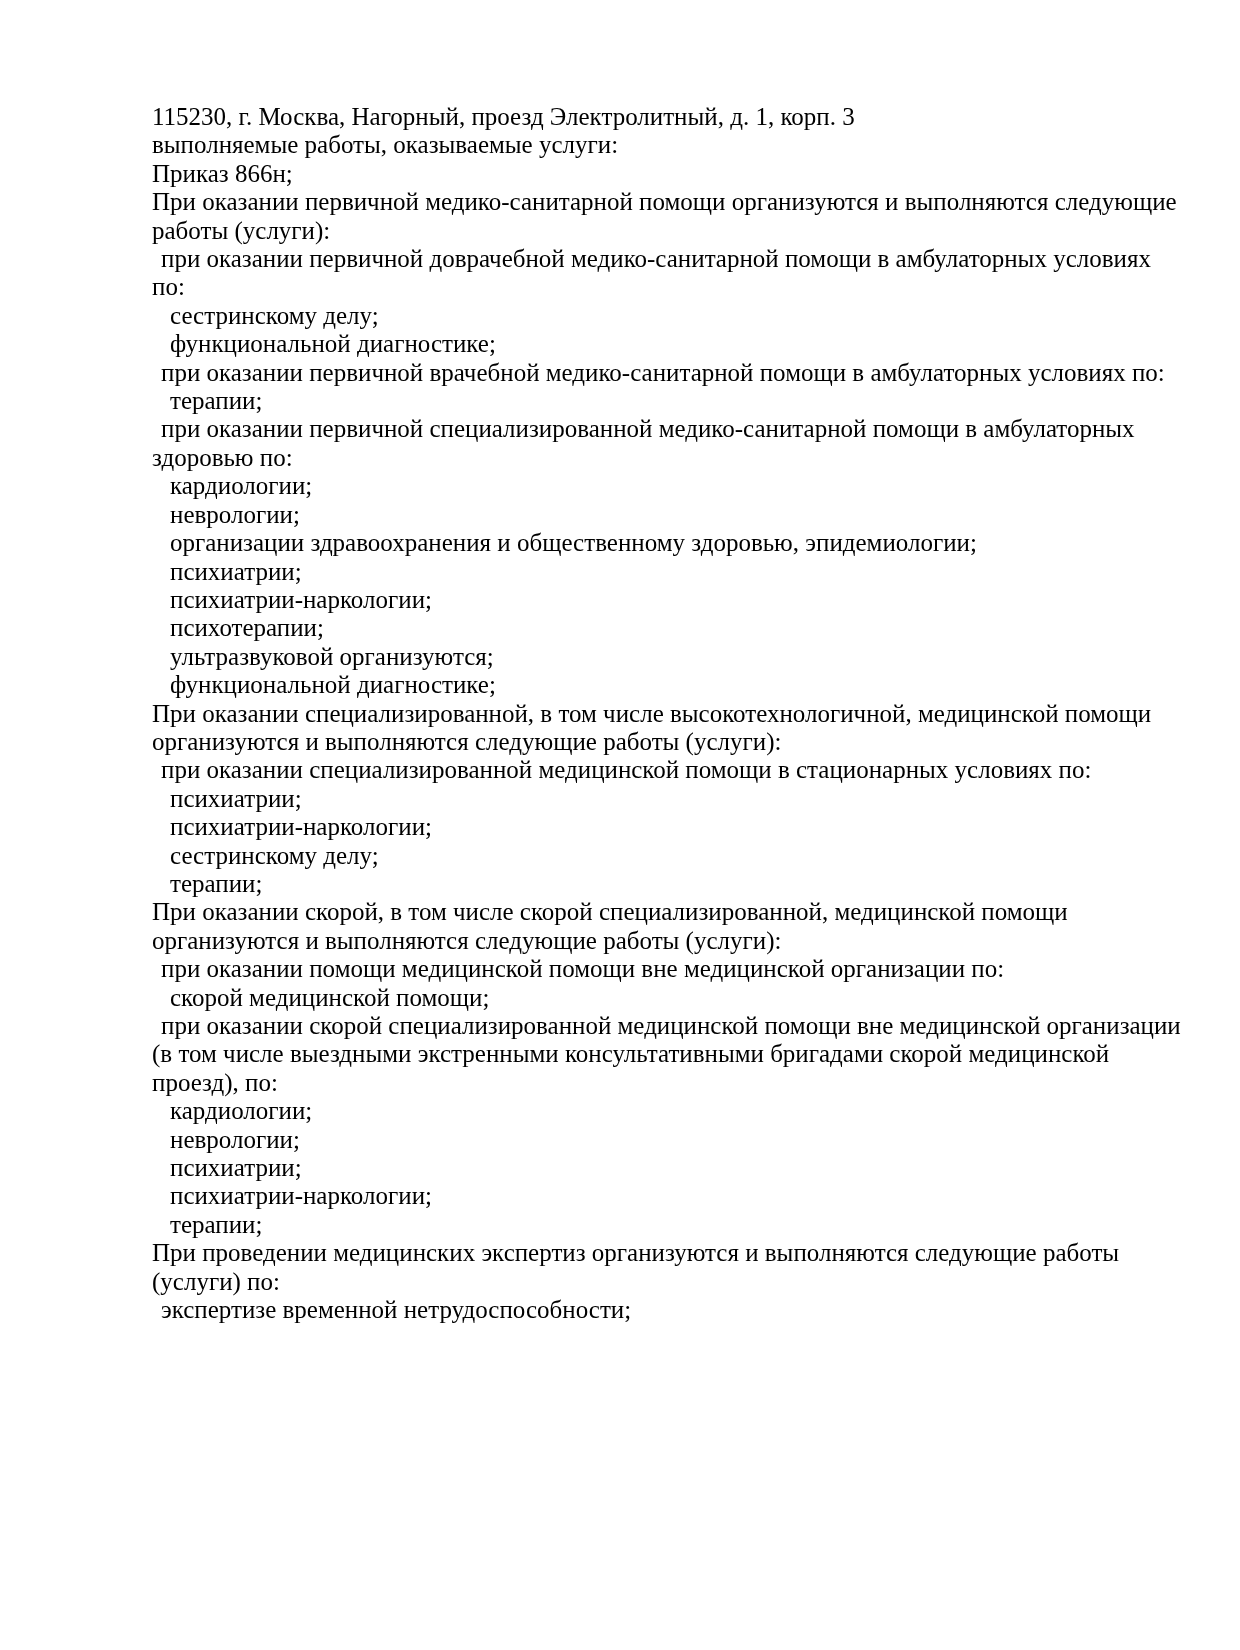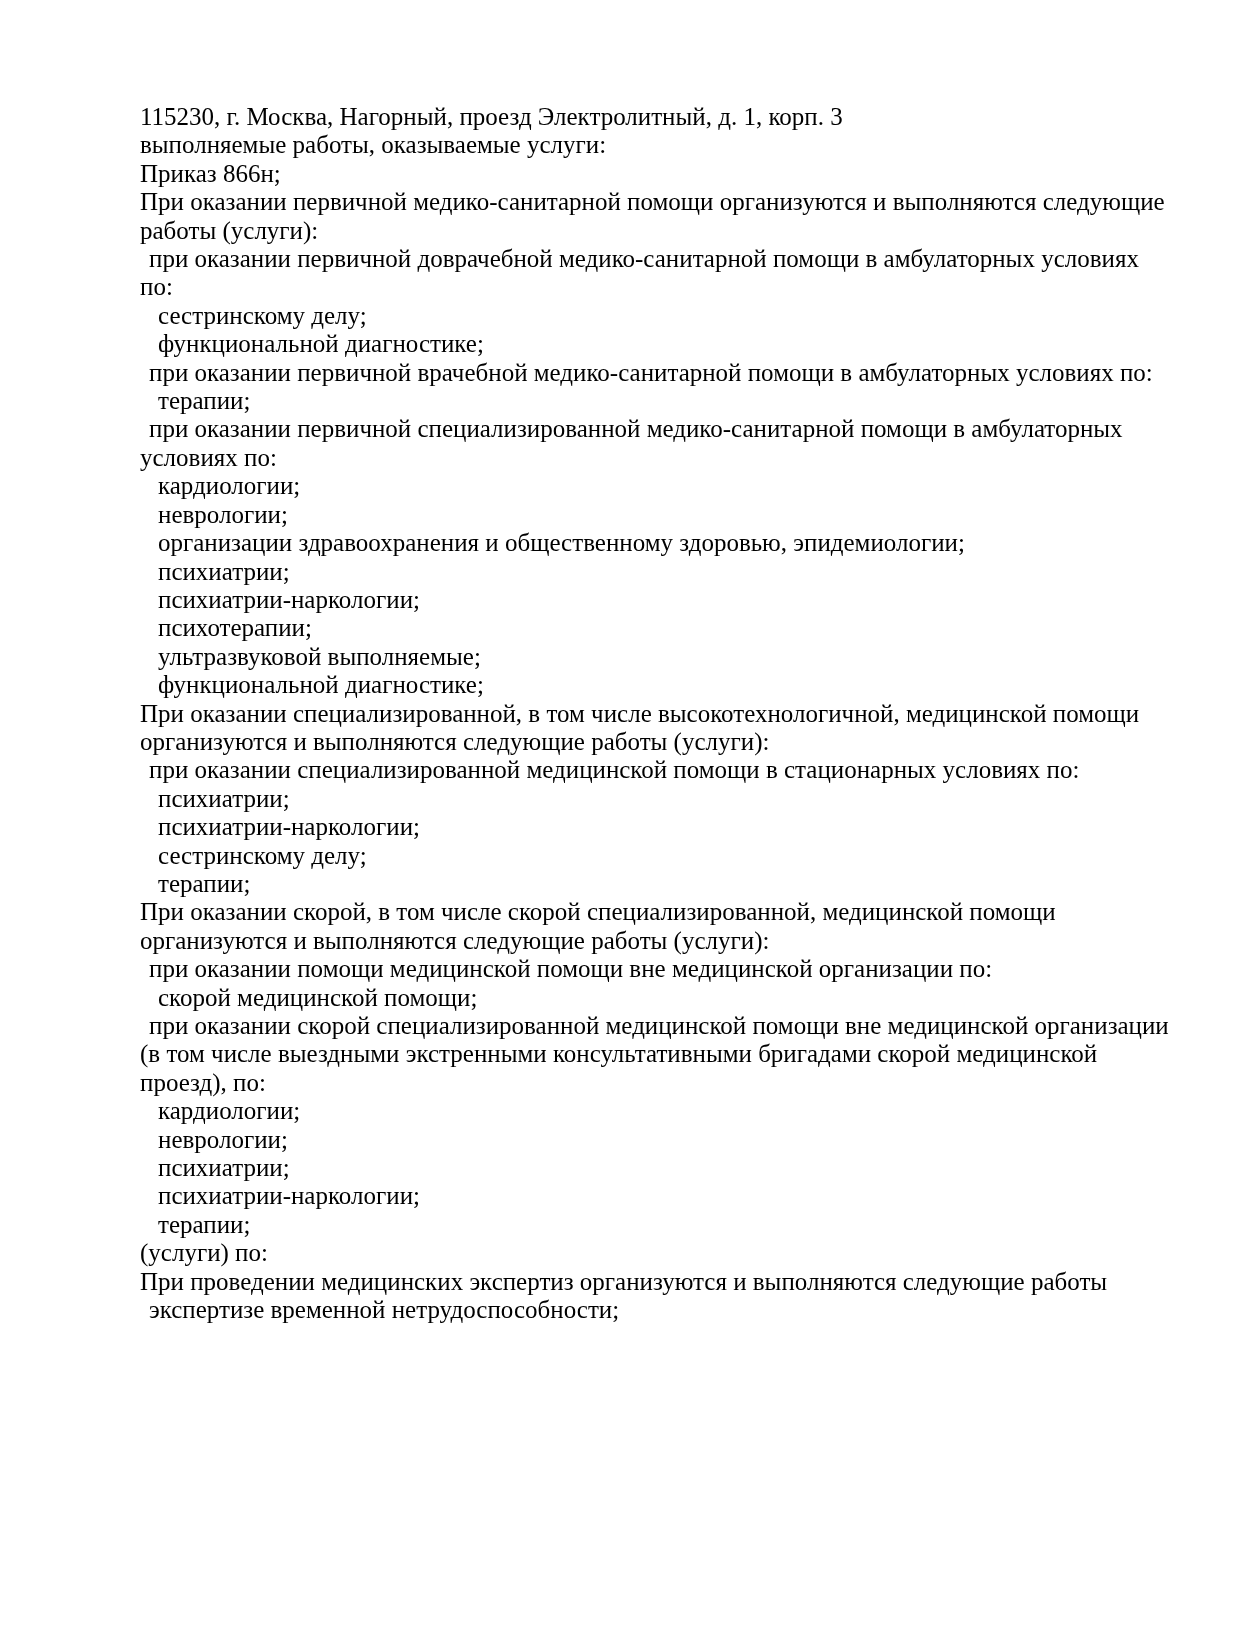--- a/index.html
+++ b/index.html
@@ -28,20 +28,21 @@
     top: 103px;
     width: 1080px;
     color: #000000;
     font-size: 25px;
     line-height: 28.4px;
     font-family: "Liberation Serif", serif;
   }
   .line {
     white-space: nowrap;
     min-height: 28.4px;
+    margin-left: 12px;
   }
   .i0 { padding-left: 0; }
   .i1 { padding-left: 9px; }
   .i2 { padding-left: 18px; }
 </style>
 </head>
 <body>
 
 <div class="page">
   <div class="text-block">
@@ -51,45 +52,45 @@
       <div class="line i0">Приказ 866н;</div>
       <div class="line i0">При оказании первичной медико-санитарной помощи организуются и выполняются следующие</div>
       <div class="line i0">работы (услуги):</div>
       <div class="line i1">при оказании первичной доврачебной медико-санитарной помощи в амбулаторных условиях</div>
       <div class="line i0">по:</div>
       <div class="line i2">сестринскому делу;</div>
       <div class="line i2">функциональной диагностике;</div>
       <div class="line i1">при оказании первичной врачебной медико-санитарной помощи в амбулаторных условиях по:</div>
       <div class="line i2">терапии;</div>
       <div class="line i1">при оказании первичной специализированной медико-санитарной помощи в амбулаторных</div>
-      <div class="line i0">условиях по:</div>
+      <div class="line i0">здоровью по:</div>
       <div class="line i2">кардиологии;</div>
       <div class="line i2">неврологии;</div>
       <div class="line i2">организации здравоохранения и общественному здоровью, эпидемиологии;</div>
       <div class="line i2">психиатрии;</div>
       <div class="line i2">психиатрии-наркологии;</div>
       <div class="line i2">психотерапии;</div>
-      <div class="line i2">ультразвуковой выполняемые;</div>
+      <div class="line i2">ультразвуковой организуются;</div>
       <div class="line i2">функциональной диагностике;</div>
       <div class="line i0">При оказании специализированной, в том числе высокотехнологичной, медицинской помощи</div>
       <div class="line i0">организуются и выполняются следующие работы (услуги):</div>
       <div class="line i1">при оказании специализированной медицинской помощи в стационарных условиях по:</div>
       <div class="line i2">психиатрии;</div>
       <div class="line i2">психиатрии-наркологии;</div>
       <div class="line i2">сестринскому делу;</div>
       <div class="line i2">терапии;</div>
       <div class="line i0">При оказании скорой, в том числе скорой специализированной, медицинской помощи</div>
       <div class="line i0">организуются и выполняются следующие работы (услуги):</div>
       <div class="line i1">при оказании помощи медицинской помощи вне медицинской организации по:</div>
       <div class="line i2">скорой медицинской помощи;</div>
       <div class="line i1">при оказании скорой специализированной медицинской помощи вне медицинской организации</div>
       <div class="line i0">(в том числе выездными экстренными консультативными бригадами скорой медицинской</div>
       <div class="line i0">проезд), по:</div>
       <div class="line i2">кардиологии;</div>
       <div class="line i2">неврологии;</div>
       <div class="line i2">психиатрии;</div>
       <div class="line i2">психиатрии-наркологии;</div>
       <div class="line i2">терапии;</div>
+      <div class="line i0">При проведении медицинских экспертиз организуются и выполняются следующие работы</div>
       <div class="line i0">(услуги) по:</div>
-      <div class="line i0">При проведении медицинских экспертиз организуются и выполняются следующие работы</div>
       <div class="line i1">экспертизе временной нетрудоспособности;</div>
     </div>
 </div>
 
 </body></html>

